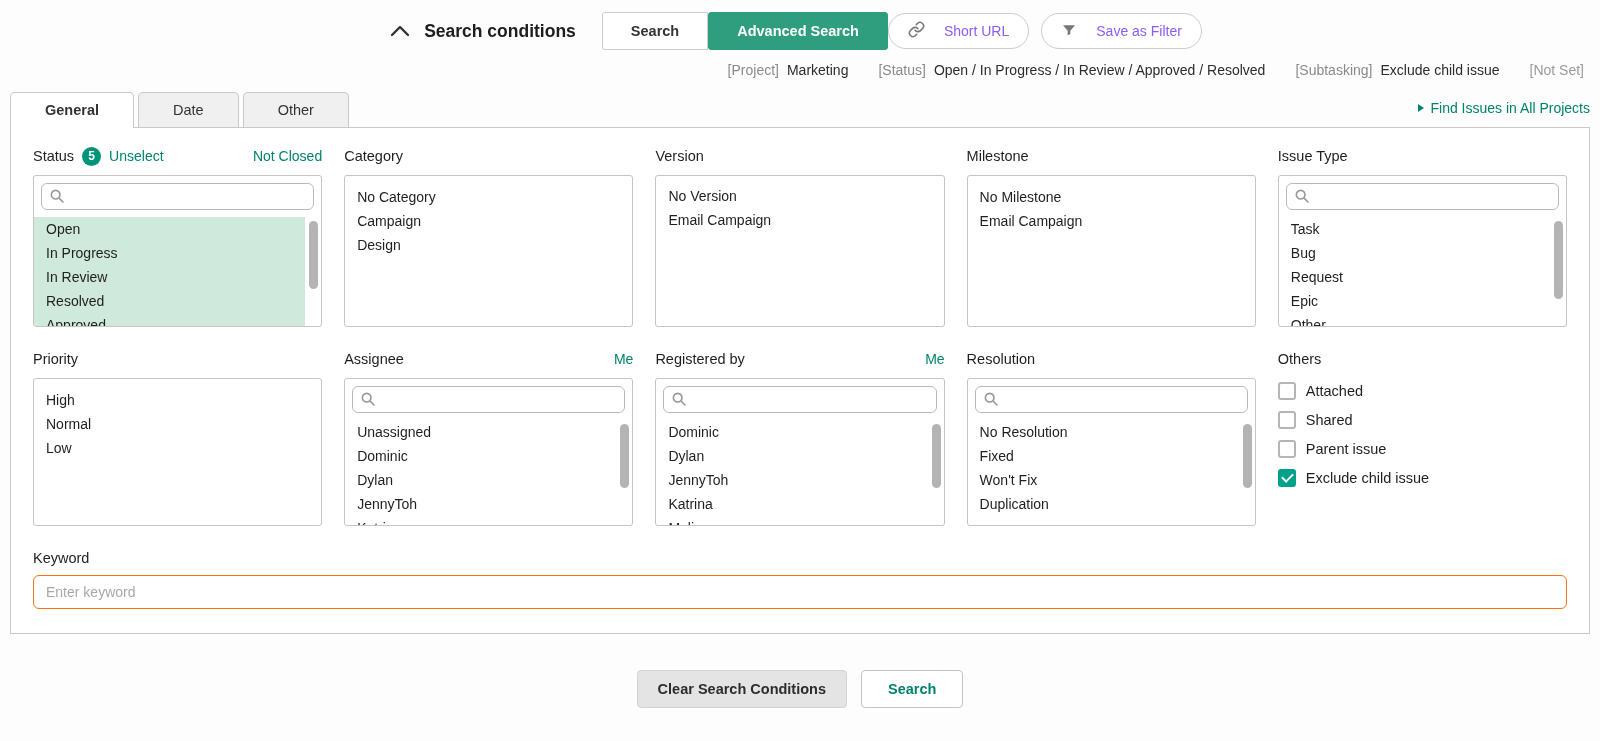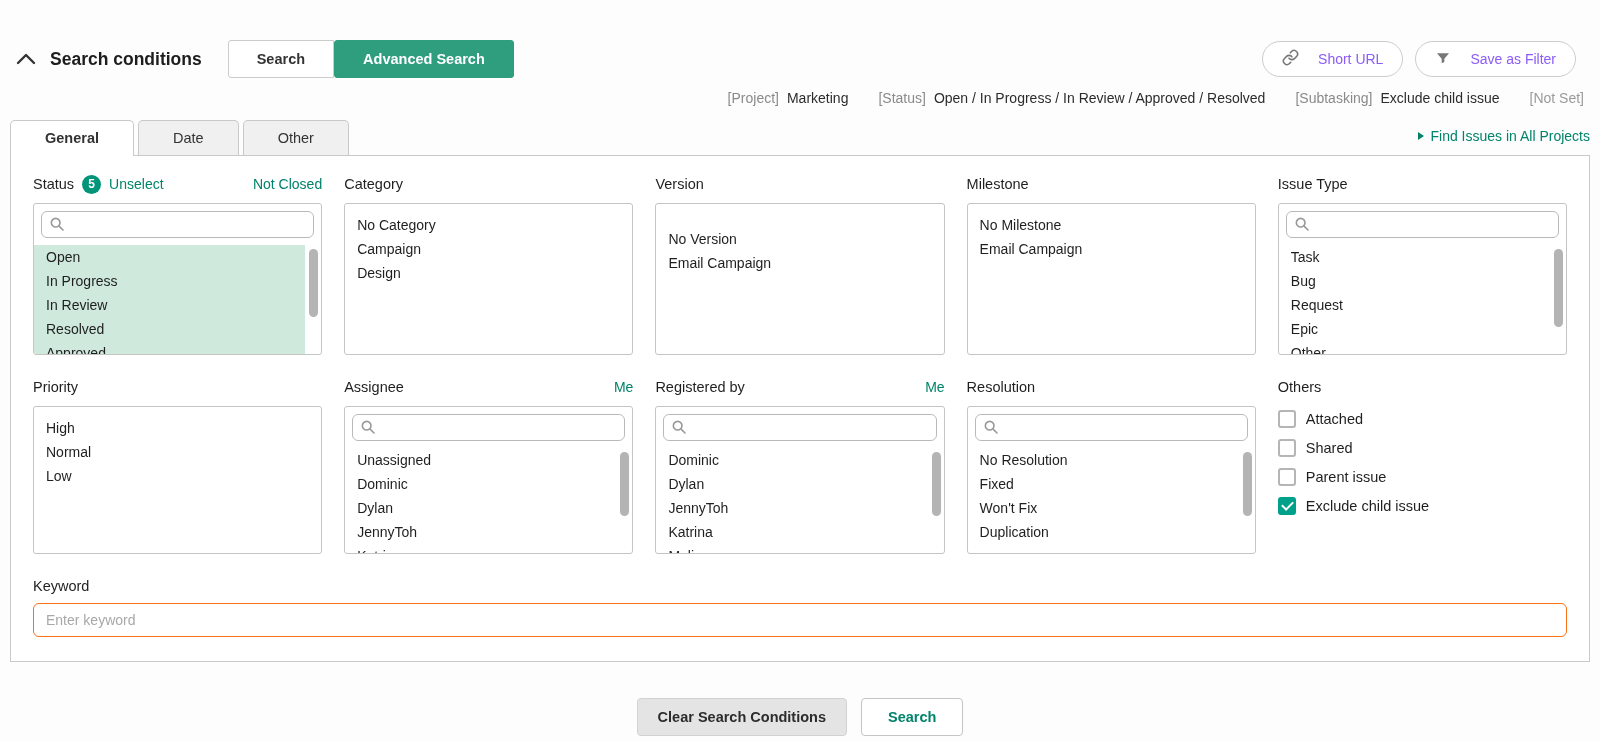--- a/index.html
+++ b/index.html
@@ -11,21 +11,21 @@
   }
   *{box-sizing:border-box;}
   html,body{margin:0;padding:0;}
   body{
     width:1600px;height:741px;overflow:hidden;position:relative;
     background:#fdfdfd;color:#222;
     font-family:"Liberation Sans","DejaVu Sans",sans-serif;
     font-size:14.5px;
   }
   
-  .topbar{display:flex;align-items:center;justify-content:space-between;padding:12px 24px 8px 16px;margin-top:28px;}
+  .topbar{display:flex;align-items:center;justify-content:center;padding:12px 24px 8px 16px;}
   .topbar-left{display:flex;align-items:center;gap:14px;}
   .chev{display:flex;align-items:center;cursor:pointer;}
   .page-title{font-size:17.5px;font-weight:bold;color:#1d1d1d;margin:0;}
   .seg{display:flex;margin-left:12px;}
   .seg-btn{height:38px;padding:0 28px;font-size:14.5px;font-weight:600;border:1px solid #ccc;background:#fff;color:#333;cursor:pointer;border-radius:3px 0 0 3px;font-family:inherit;}
   .seg-btn.active{background:var(--accent);border-color:var(--accent);color:#fff;font-weight:bold;border-radius:3px;}
   .topbar-right{display:flex;gap:12px;}
   .pill{display:flex;align-items:center;gap:19px;height:36px;padding:16px 19px;border:1px solid #ccc;border-radius:18px;background:#fff;font-size:14px;color:#8b5cf6;cursor:pointer;font-family:inherit;}
   .pill svg{flex:0 0 auto;}
   
@@ -182,21 +182,21 @@
             <li>Design</li>
           </ul>
         </div>
       </div>
 
       <div>
         <div class="col-head">
           <span>Version</span>
         </div>
         <div class="box">
-          <ul class="list" style="margin-top:23px;">
+          <ul class="list" style="margin-top:8px;">
             <li>No Version</li>
             <li>Email Campaign</li>
           </ul>
         </div>
       </div>
 
       <div>
         <div class="col-head">
           <span>Milestone</span>
         </div>

